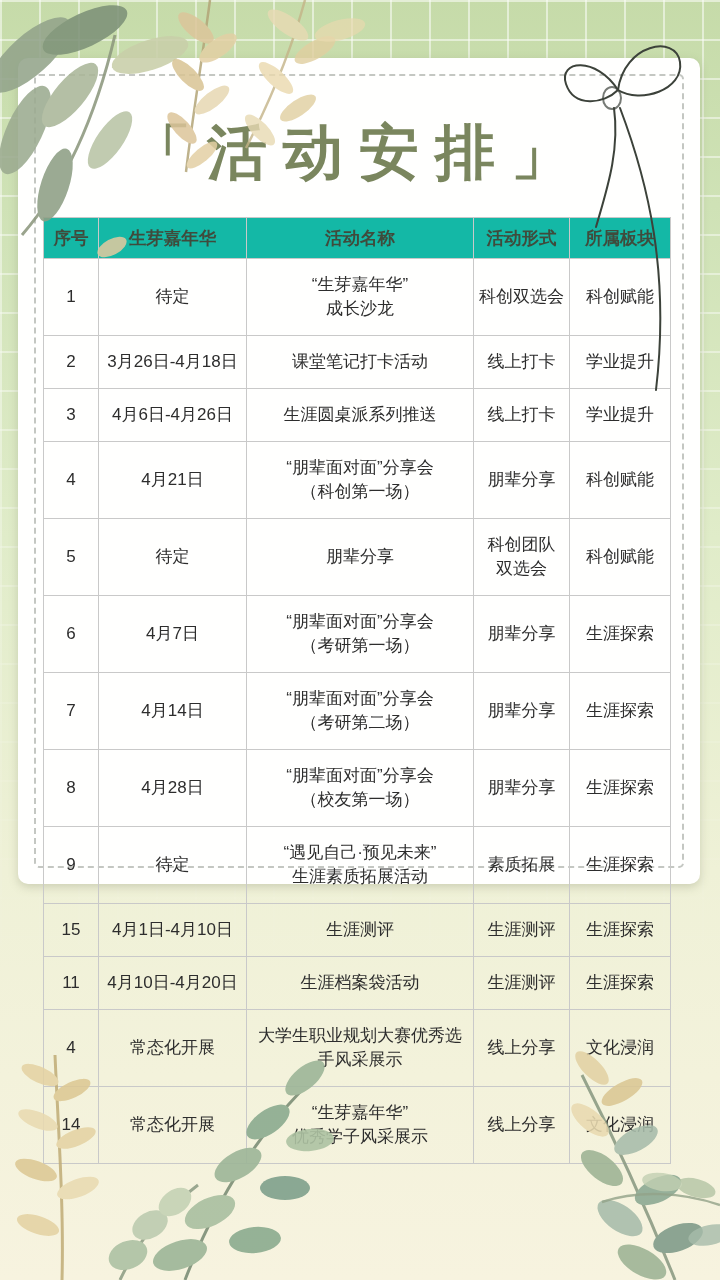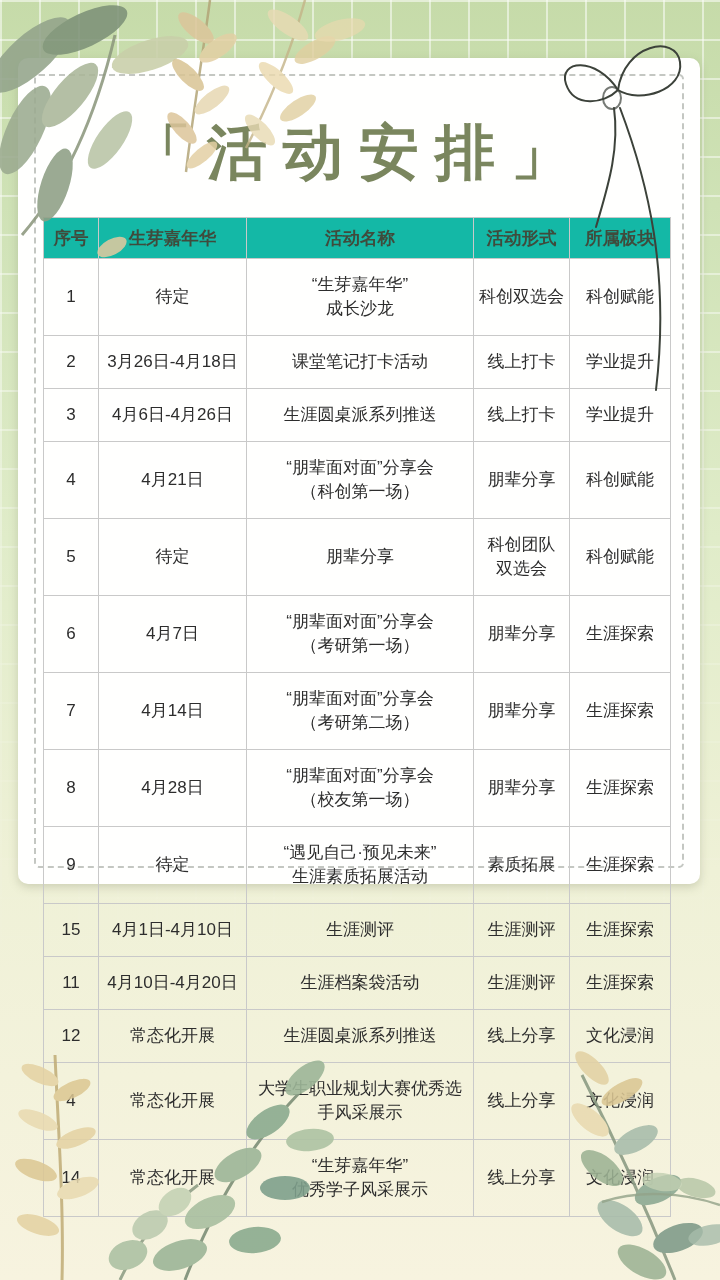--- a/index.html
+++ b/index.html
@@ -157,27 +157,20 @@
           <td>生涯探索</td>
         </tr>
         <tr>
           <td>11</td>
           <td>4月10日-4月20日</td>
           <td>生涯档案袋活动</td>
           <td>生涯测评</td>
           <td>生涯探索</td>
         </tr>
         <tr>
-          <td>12</td>
-          <td>常态化开展</td>
-          <td>生涯圆桌派系列推送</td>
-          <td>线上分享</td>
-          <td>文化浸润</td>
-        </tr>
-        <tr>
           <td>4</td>
           <td>常态化开展</td>
           <td>大学生职业规划大赛优秀选手风采展示</td>
           <td>线上分享</td>
           <td>文化浸润</td>
         </tr>
         <tr>
           <td>14</td>
           <td>常态化开展</td>
           <td>“生芽嘉年华”

